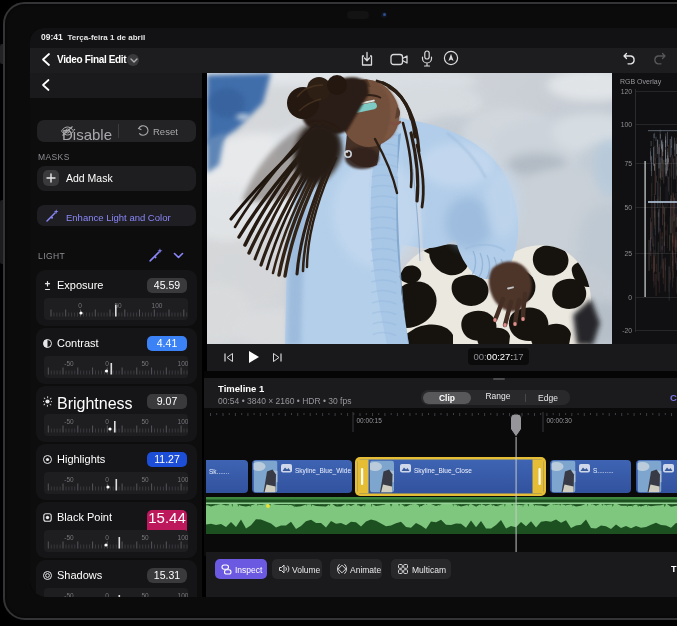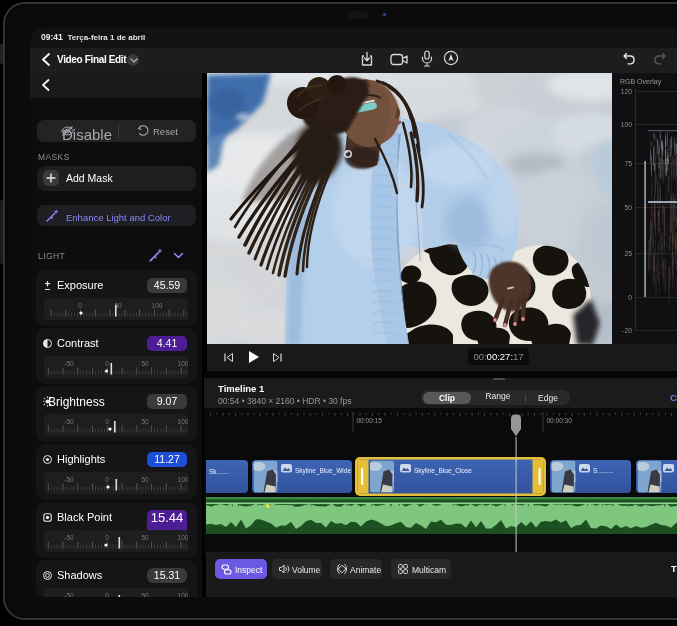--- a/index.html
+++ b/index.html
@@ -157,21 +157,21 @@
         <circle cx="37" cy="15" r="1.6" fill="#fff"></circle>
         <rect x="71" y="7" width="1.6" height="11.5" fill="#ddd"></rect>
       </svg>
     </div>
 <div class="abs" style="left:6px;top:300px;width:161px;height:56px;background:#151517;border-radius:9px"></div>
 <svg class="abs" style="left:13px;top:310px" width="9" height="11" viewBox="0 0 9 11">
       <circle cx="4.5" cy="5.5" r="4" stroke="#e8e8ea" stroke-width="1" fill="none"></circle>
       <path d="M4.5 1.5 A4 4 0 0 0 4.5 9.5 Z" fill="#e8e8ea"></path>
     </svg>
 <div class="abs" style="left:27px;top:309px;font-size:11px;color:#fff">Contrast</div>
-<div class="abs" style="left:117px;top:308px;width:40px;height:15px;background:#4c1d95;border-radius:5px;text-align:center;font-size:10.5px;color:#fff;line-height:15px">4.41</div>
+<div class="abs" style="left:117px;top:308px;width:40px;height:15px;background:#3b82f6;border-radius:5px;text-align:center;font-size:10.5px;color:#fff;line-height:15px">4.41</div>
 <div class="abs" style="left:14px;top:328px;width:144px;height:22px;background:#1e1e21;border-radius:4px;overflow:hidden">
       <svg width="144" height="22" viewBox="0 0 144 22" style="position:absolute;left:0;top:0">
         <rect x="3.8" y="11.5" width="1" height="7" fill="#56565a"></rect>
         <rect x="6.8" y="14.5" width="1" height="4" fill="#3a3a3e"></rect>
         <rect x="9.7" y="14.5" width="1" height="4" fill="#3a3a3e"></rect>
         <rect x="12.6" y="14.5" width="1" height="4" fill="#3a3a3e"></rect>
         <rect x="15.6" y="14.5" width="1" height="4" fill="#3a3a3e"></rect>
         <rect x="18.5" y="11.5" width="1" height="7" fill="#56565a"></rect>
         <rect x="21.5" y="14.5" width="1" height="4" fill="#3a3a3e"></rect>
         <rect x="24.4" y="14.5" width="1" height="4" fill="#3a3a3e"></rect>
@@ -228,21 +228,21 @@
       <circle cx="4.5" cy="5.5" r="2.1" fill="#e8e8ea"></circle>
       <rect x="4.2" y="0.3" width="0.9" height="1.8" fill="#e8e8ea" transform="rotate(0 4.5 5.5)"></rect>
       <rect x="4.2" y="0.3" width="0.9" height="1.8" fill="#e8e8ea" transform="rotate(45 4.5 5.5)"></rect>
       <rect x="4.2" y="0.3" width="0.9" height="1.8" fill="#e8e8ea" transform="rotate(90 4.5 5.5)"></rect>
       <rect x="4.2" y="0.3" width="0.9" height="1.8" fill="#e8e8ea" transform="rotate(135 4.5 5.5)"></rect>
       <rect x="4.2" y="0.3" width="0.9" height="1.8" fill="#e8e8ea" transform="rotate(180 4.5 5.5)"></rect>
       <rect x="4.2" y="0.3" width="0.9" height="1.8" fill="#e8e8ea" transform="rotate(225 4.5 5.5)"></rect>
       <rect x="4.2" y="0.3" width="0.9" height="1.8" fill="#e8e8ea" transform="rotate(270 4.5 5.5)"></rect>
       <rect x="4.2" y="0.3" width="0.9" height="1.8" fill="#e8e8ea" transform="rotate(315 4.5 5.5)"></rect>
     </svg>
-<div class="abs" style="left:18px;top:367px;font-size:12px;color:#fff">Brightness</div>
+<div class="abs" style="left:27px;top:367px;font-size:16px;color:#fff">Brightness</div>
 <div class="abs" style="left:117px;top:366px;width:40px;height:15px;background:#3a3a3d;border-radius:5px;text-align:center;font-size:10.5px;color:#fff;line-height:15px">9.07</div>
 <div class="abs" style="left:14px;top:386px;width:144px;height:22px;background:#1e1e21;border-radius:4px;overflow:hidden">
       <svg width="144" height="22" viewBox="0 0 144 22" style="position:absolute;left:0;top:0">
         <rect x="3.8" y="11.5" width="1" height="7" fill="#56565a"></rect>
         <rect x="6.8" y="14.5" width="1" height="4" fill="#3a3a3e"></rect>
         <rect x="9.7" y="14.5" width="1" height="4" fill="#3a3a3e"></rect>
         <rect x="12.6" y="14.5" width="1" height="4" fill="#3a3a3e"></rect>
         <rect x="15.6" y="14.5" width="1" height="4" fill="#3a3a3e"></rect>
         <rect x="18.5" y="11.5" width="1" height="7" fill="#56565a"></rect>
         <rect x="21.5" y="14.5" width="1" height="4" fill="#3a3a3e"></rect>
@@ -359,21 +359,21 @@
         <circle cx="64" cy="15" r="1.6" fill="#fff"></circle>
         <rect x="71.5" y="7" width="1.6" height="11.5" fill="#ddd"></rect>
       </svg>
     </div>
 <div class="abs" style="left:6px;top:474px;width:161px;height:56px;background:#151517;border-radius:9px"></div>
 <svg class="abs" style="left:13px;top:484px" width="9" height="11" viewBox="0 0 9 11">
       <rect x="0.8" y="1.8" width="7.4" height="7.4" rx="2" stroke="#e8e8ea" stroke-width="1.1" fill="none"></rect>
       <circle cx="4.5" cy="5.5" r="1.7" fill="#e8e8ea"></circle>
     </svg>
 <div class="abs" style="left:27px;top:483px;font-size:11px;color:#fff">Black Point</div>
-<div class="abs" style="left:117px;top:482px;width:40px;height:30px;background:#4c1d95;border-radius:5px;text-align:center;font-size:13px;color:#fff;line-height:15px">15.44</div>
+<div class="abs" style="left:117px;top:482px;width:40px;height:30px;background:#be185d;border-radius:5px;text-align:center;font-size:15px;color:#fff;line-height:15px">15.44</div>
 <div class="abs" style="left:14px;top:502px;width:144px;height:22px;background:#1e1e21;border-radius:4px;overflow:hidden">
       <svg width="144" height="22" viewBox="0 0 144 22" style="position:absolute;left:0;top:0">
         <rect x="3.8" y="11.5" width="1" height="7" fill="#56565a"></rect>
         <rect x="6.8" y="14.5" width="1" height="4" fill="#3a3a3e"></rect>
         <rect x="9.7" y="14.5" width="1" height="4" fill="#3a3a3e"></rect>
         <rect x="12.6" y="14.5" width="1" height="4" fill="#3a3a3e"></rect>
         <rect x="15.6" y="14.5" width="1" height="4" fill="#3a3a3e"></rect>
         <rect x="18.5" y="11.5" width="1" height="7" fill="#56565a"></rect>
         <rect x="21.5" y="14.5" width="1" height="4" fill="#3a3a3e"></rect>
         <rect x="24.4" y="14.5" width="1" height="4" fill="#3a3a3e"></rect>

